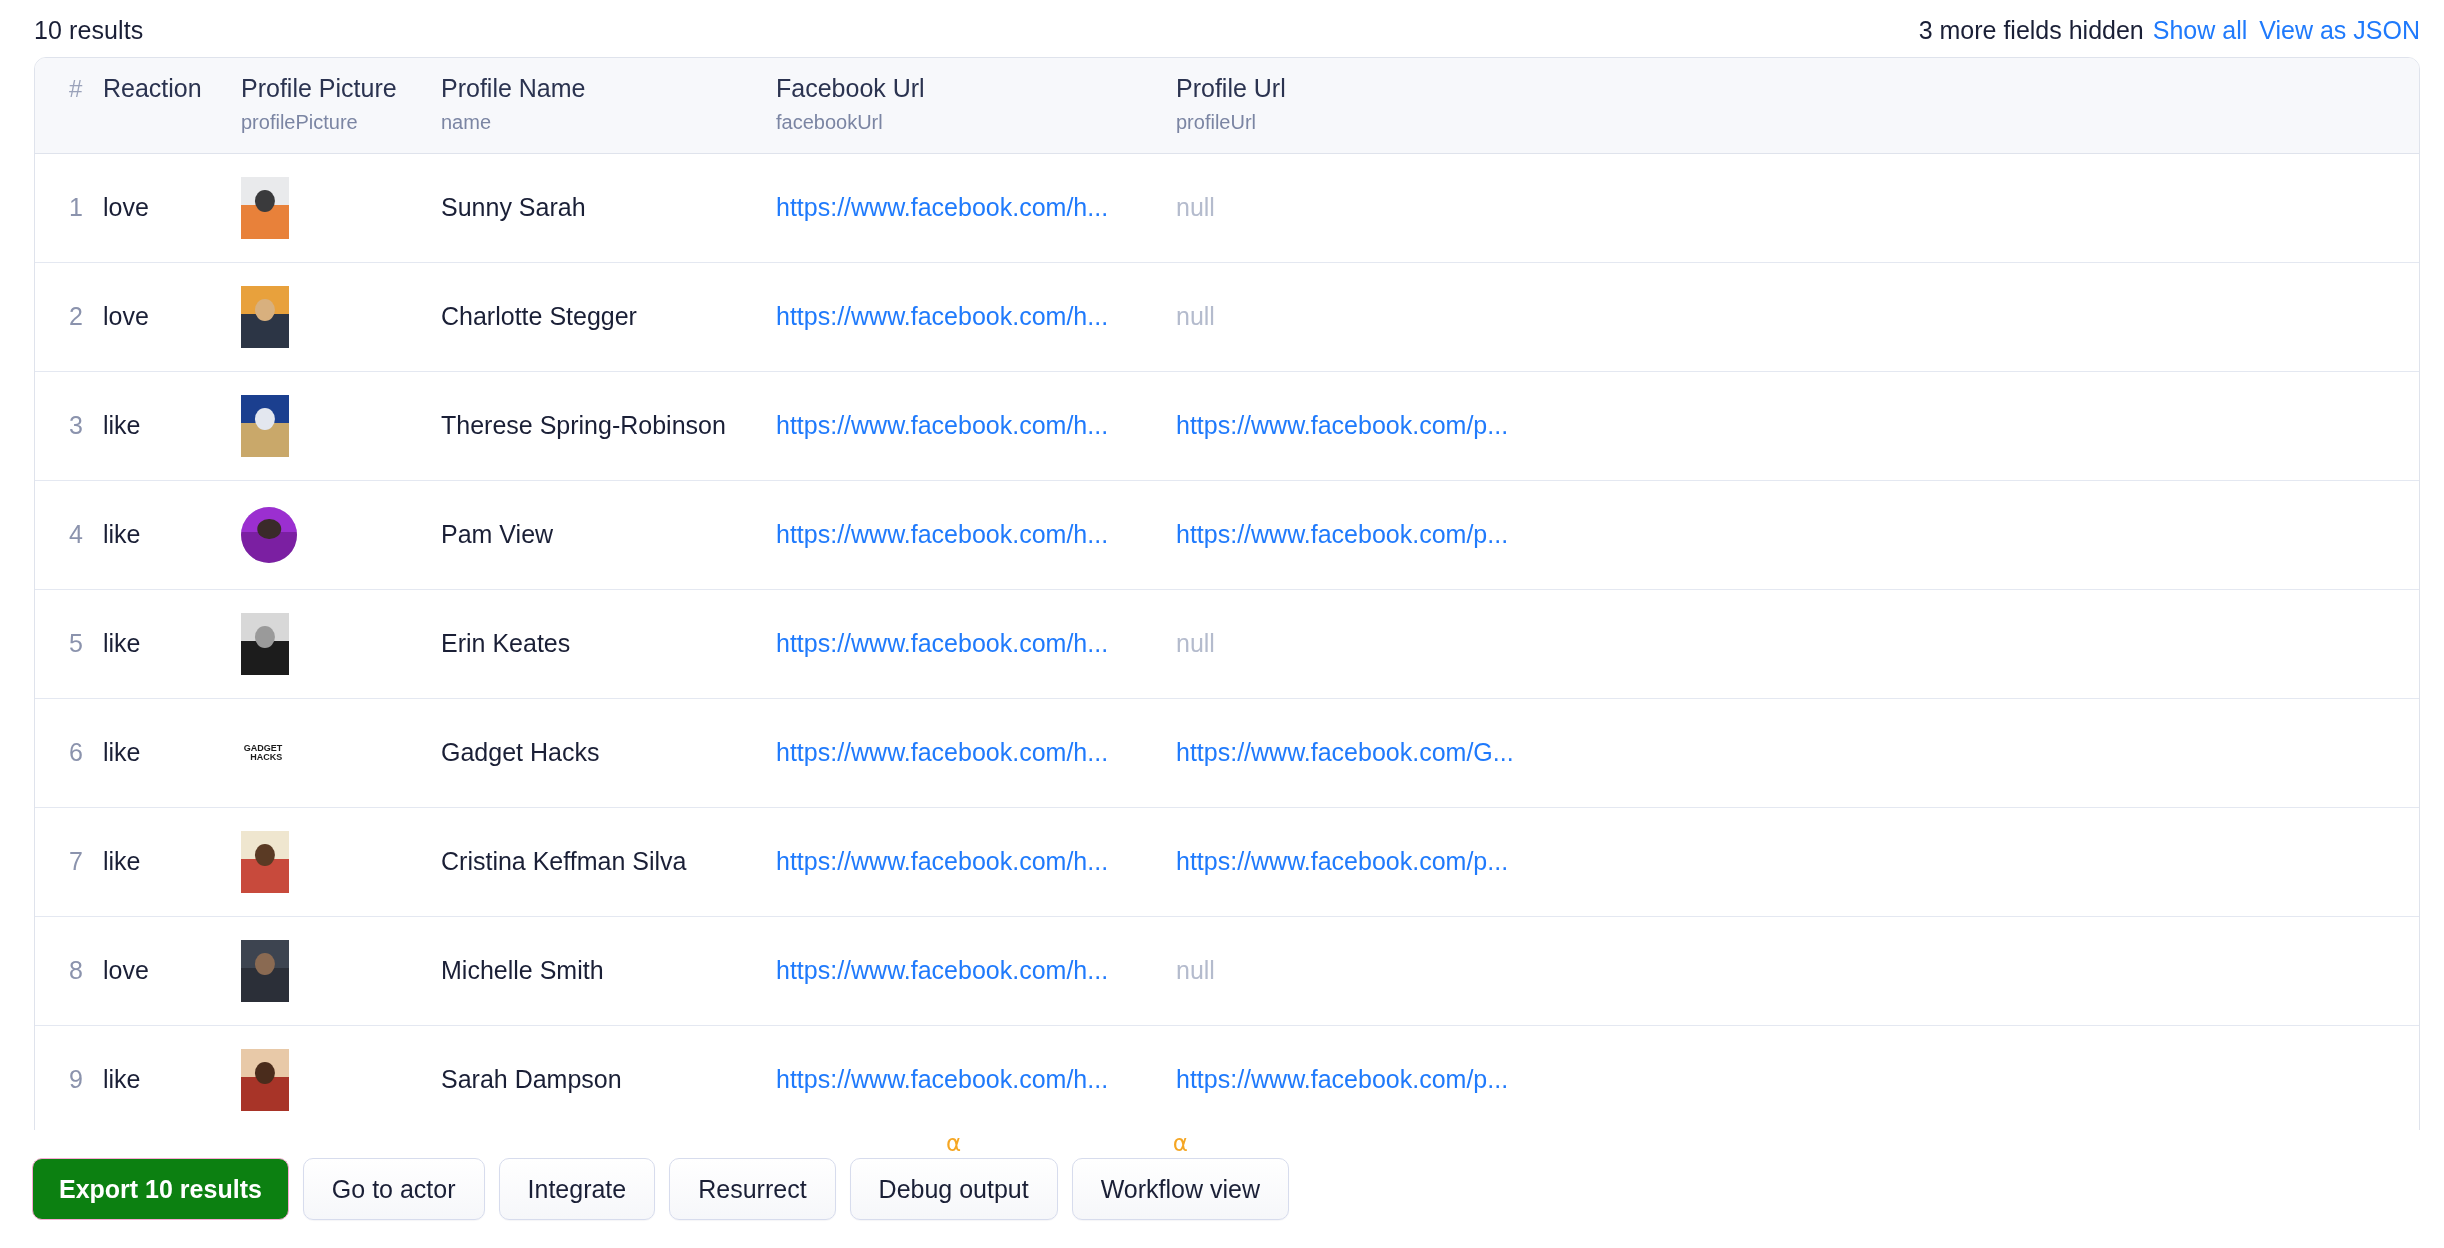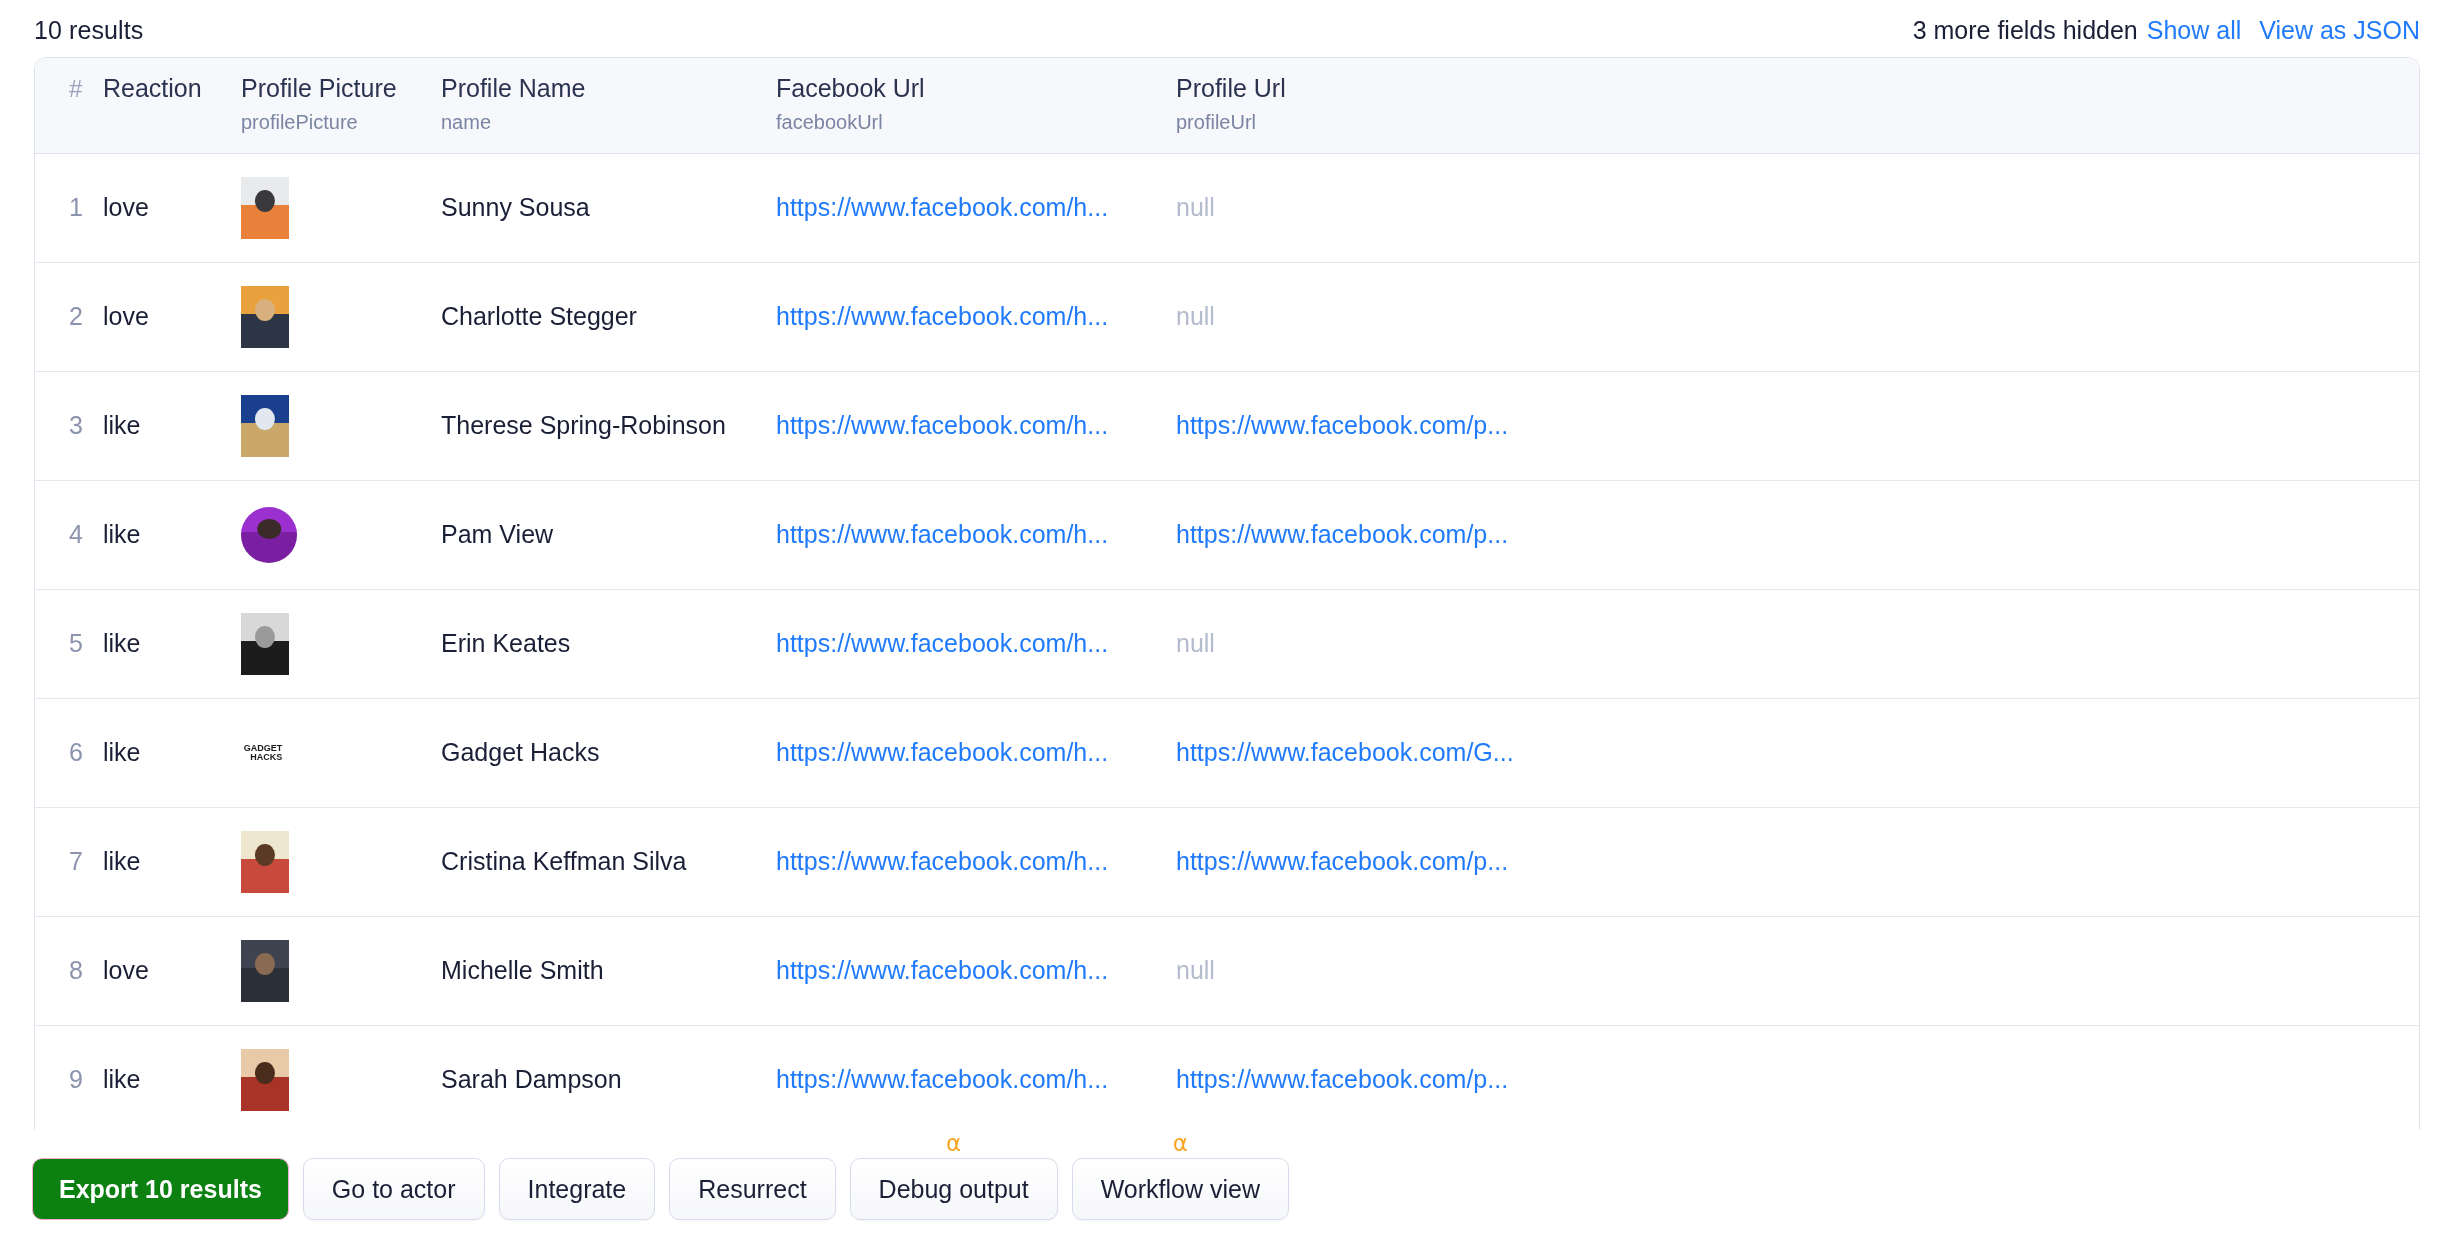--- a/index.html
+++ b/index.html
@@ -42,21 +42,21 @@
     font-size: 25px;
     color: #1a1f36;
     margin-right: 9px;
   }
   .link-action {
     font-size: 25px;
     color: #1f7afc;
     cursor: pointer;
     text-decoration: none;
   }
-  .link-action + .link-action { margin-left: 18px; }
+  .link-action + .link-action { margin-left: 12px; }
 
   
   .table-wrap {
     position: absolute;
     left: 34px; top: 57px;
     width: 2386px;
     border: 1px solid #dfe3ec;
     border-radius: 12px;
     overflow: hidden;
     background: #fff;
@@ -256,21 +256,21 @@
           <tr>
             <td class="pad-num"><span class="cell-num">1</span></td>
             <td><span class="cell-react">love</span></td>
             <td>
               <span class="avatar" style="">
                 <span class="sky" style="background:#e9eaec"></span>
                 <span class="body" style="background:#e8813a"></span>
                 <span class="head" style="background:#3a3a3c"></span>
               </span>
             </td>
-            <td><span class="cell-name">Sunny Sousa</span></td>
+            <td><span class="cell-name">Sunny Sarah</span></td>
             <td><span class="cell-link">https://www.facebook.com/h...</span></td>
             <td><span class="cell-null">null</span></td>
           </tr>
           <tr>
             <td class="pad-num"><span class="cell-num">2</span></td>
             <td><span class="cell-react">love</span></td>
             <td>
               <span class="avatar" style="">
                 <span class="sky" style="background:#e8a13c"></span>
                 <span class="body" style="background:#2c3545"></span>

